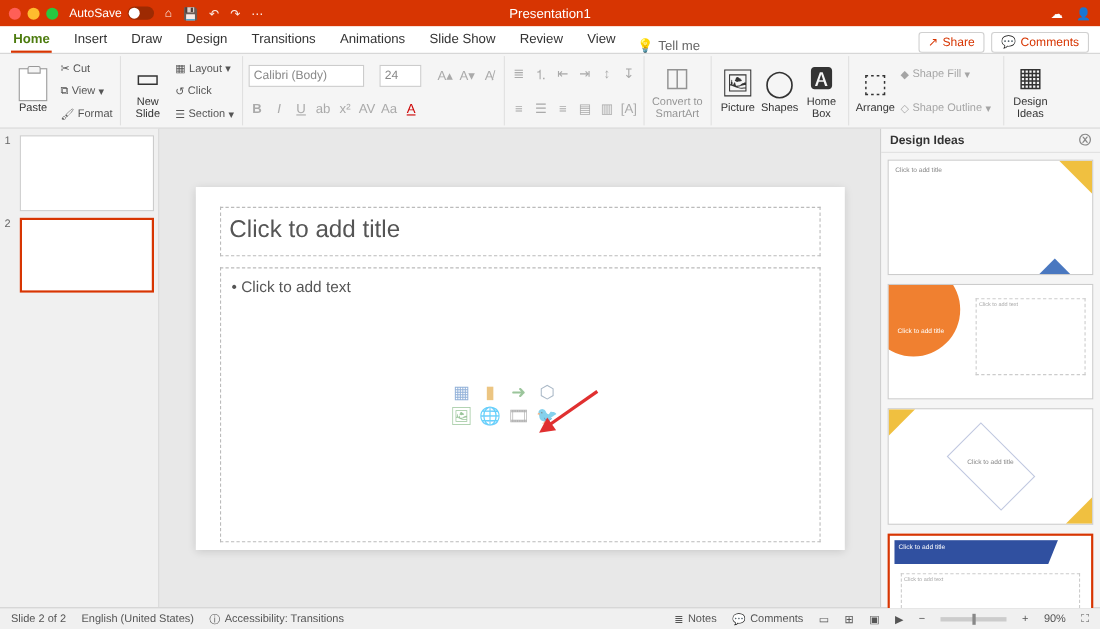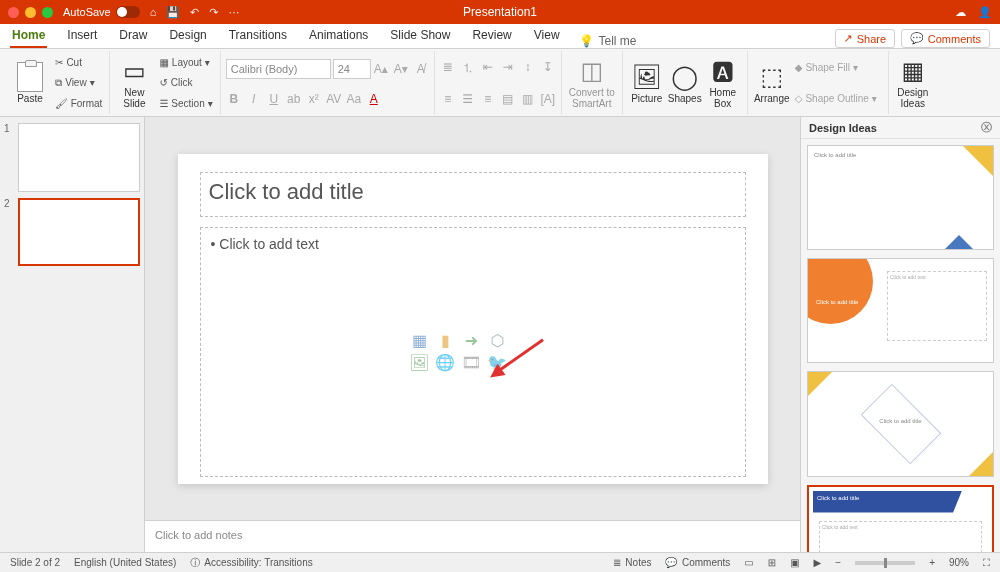--- a/index.html
+++ b/index.html
@@ -22,21 +22,21 @@
 .sharec{margin-left:auto;display:flex;gap:6px}
 .pillbtn{border:1px solid #d0d0d0;border-radius:3px;padding:2px 8px;font-size:11px;display:flex;align-items:center;gap:4px;color:#d73502}
 .ribbon{height:68px;background:#f5f5f5;border-bottom:1px solid #d0d0d0;display:flex;padding:2px 6px;font-size:10px}
 .rgrp{display:flex;flex-direction:column;padding:1px 5px;border-right:1px solid #e0e0e0}
 .rgrp:last-child{border-right:none}
 .bigbtn{display:flex;flex-direction:column;align-items:center;justify-content:center;width:38px;height:62px;gap:2px}
 .bigic{width:28px;height:28px;display:flex;align-items:center;justify-content:center;font-size:24px}
 .bigbtn .lbl{font-size:10px;text-align:center;line-height:1.1}
 .minibtn{display:flex;align-items:center;gap:3px;height:18px;padding:0 2px;font-size:10px;color:#555}
 .stack3{display:flex;flex-direction:column;justify-content:space-around;height:62px}
-.fontbox{display:flex;gap:2px;align-items:center}
+.fontbox{display:flex;gap:14px;align-items:center}
 .combo{height:20px;border:1px solid #ccc;background:#fff;display:flex;align-items:center;padding:0 4px;font-size:11px;color:#888}
 .combo.font{width:105px}.combo.size{width:38px}
 .iconrow{display:flex;gap:4px;color:#aaa;font-size:12px}
 .iconrow span{width:16px;text-align:center}
 .workspace{flex:1;display:flex;min-height:0}
 .thumbs{width:145px;background:#f0f0f0;border-right:1px solid #d0d0d0;padding:6px 4px;overflow-y:auto}
 .trow{display:flex;gap:4px;margin-bottom:6px}
 .tnum{font-size:10px;color:#666;width:10px}
 .thumb{flex:1;aspect-ratio:16/9;background:#fff;border:1px solid #ccc}
 .thumb.sel{border:2px solid #d73502}
@@ -300,21 +300,20 @@
             <div class="cic"></div>
           </div>
         </div>
 
         <div class="arrow">
           <div class="arrow-head"></div>
             <div class="arrow-line"></div>
         </div>
       </div>
     </div>
-    <div class="notesbar">Click to add notes</div>
   </div>
 
   <div class="designpane">
     <div class="dphdr">
       <span>Design Ideas</span>
       <span style="color:#888">ⓧ</span>
     </div>
     <div class="dplist">
       <div class="didea">
         <div class="mini-title" style="top:6px;left:6px">Click to add title</div>

